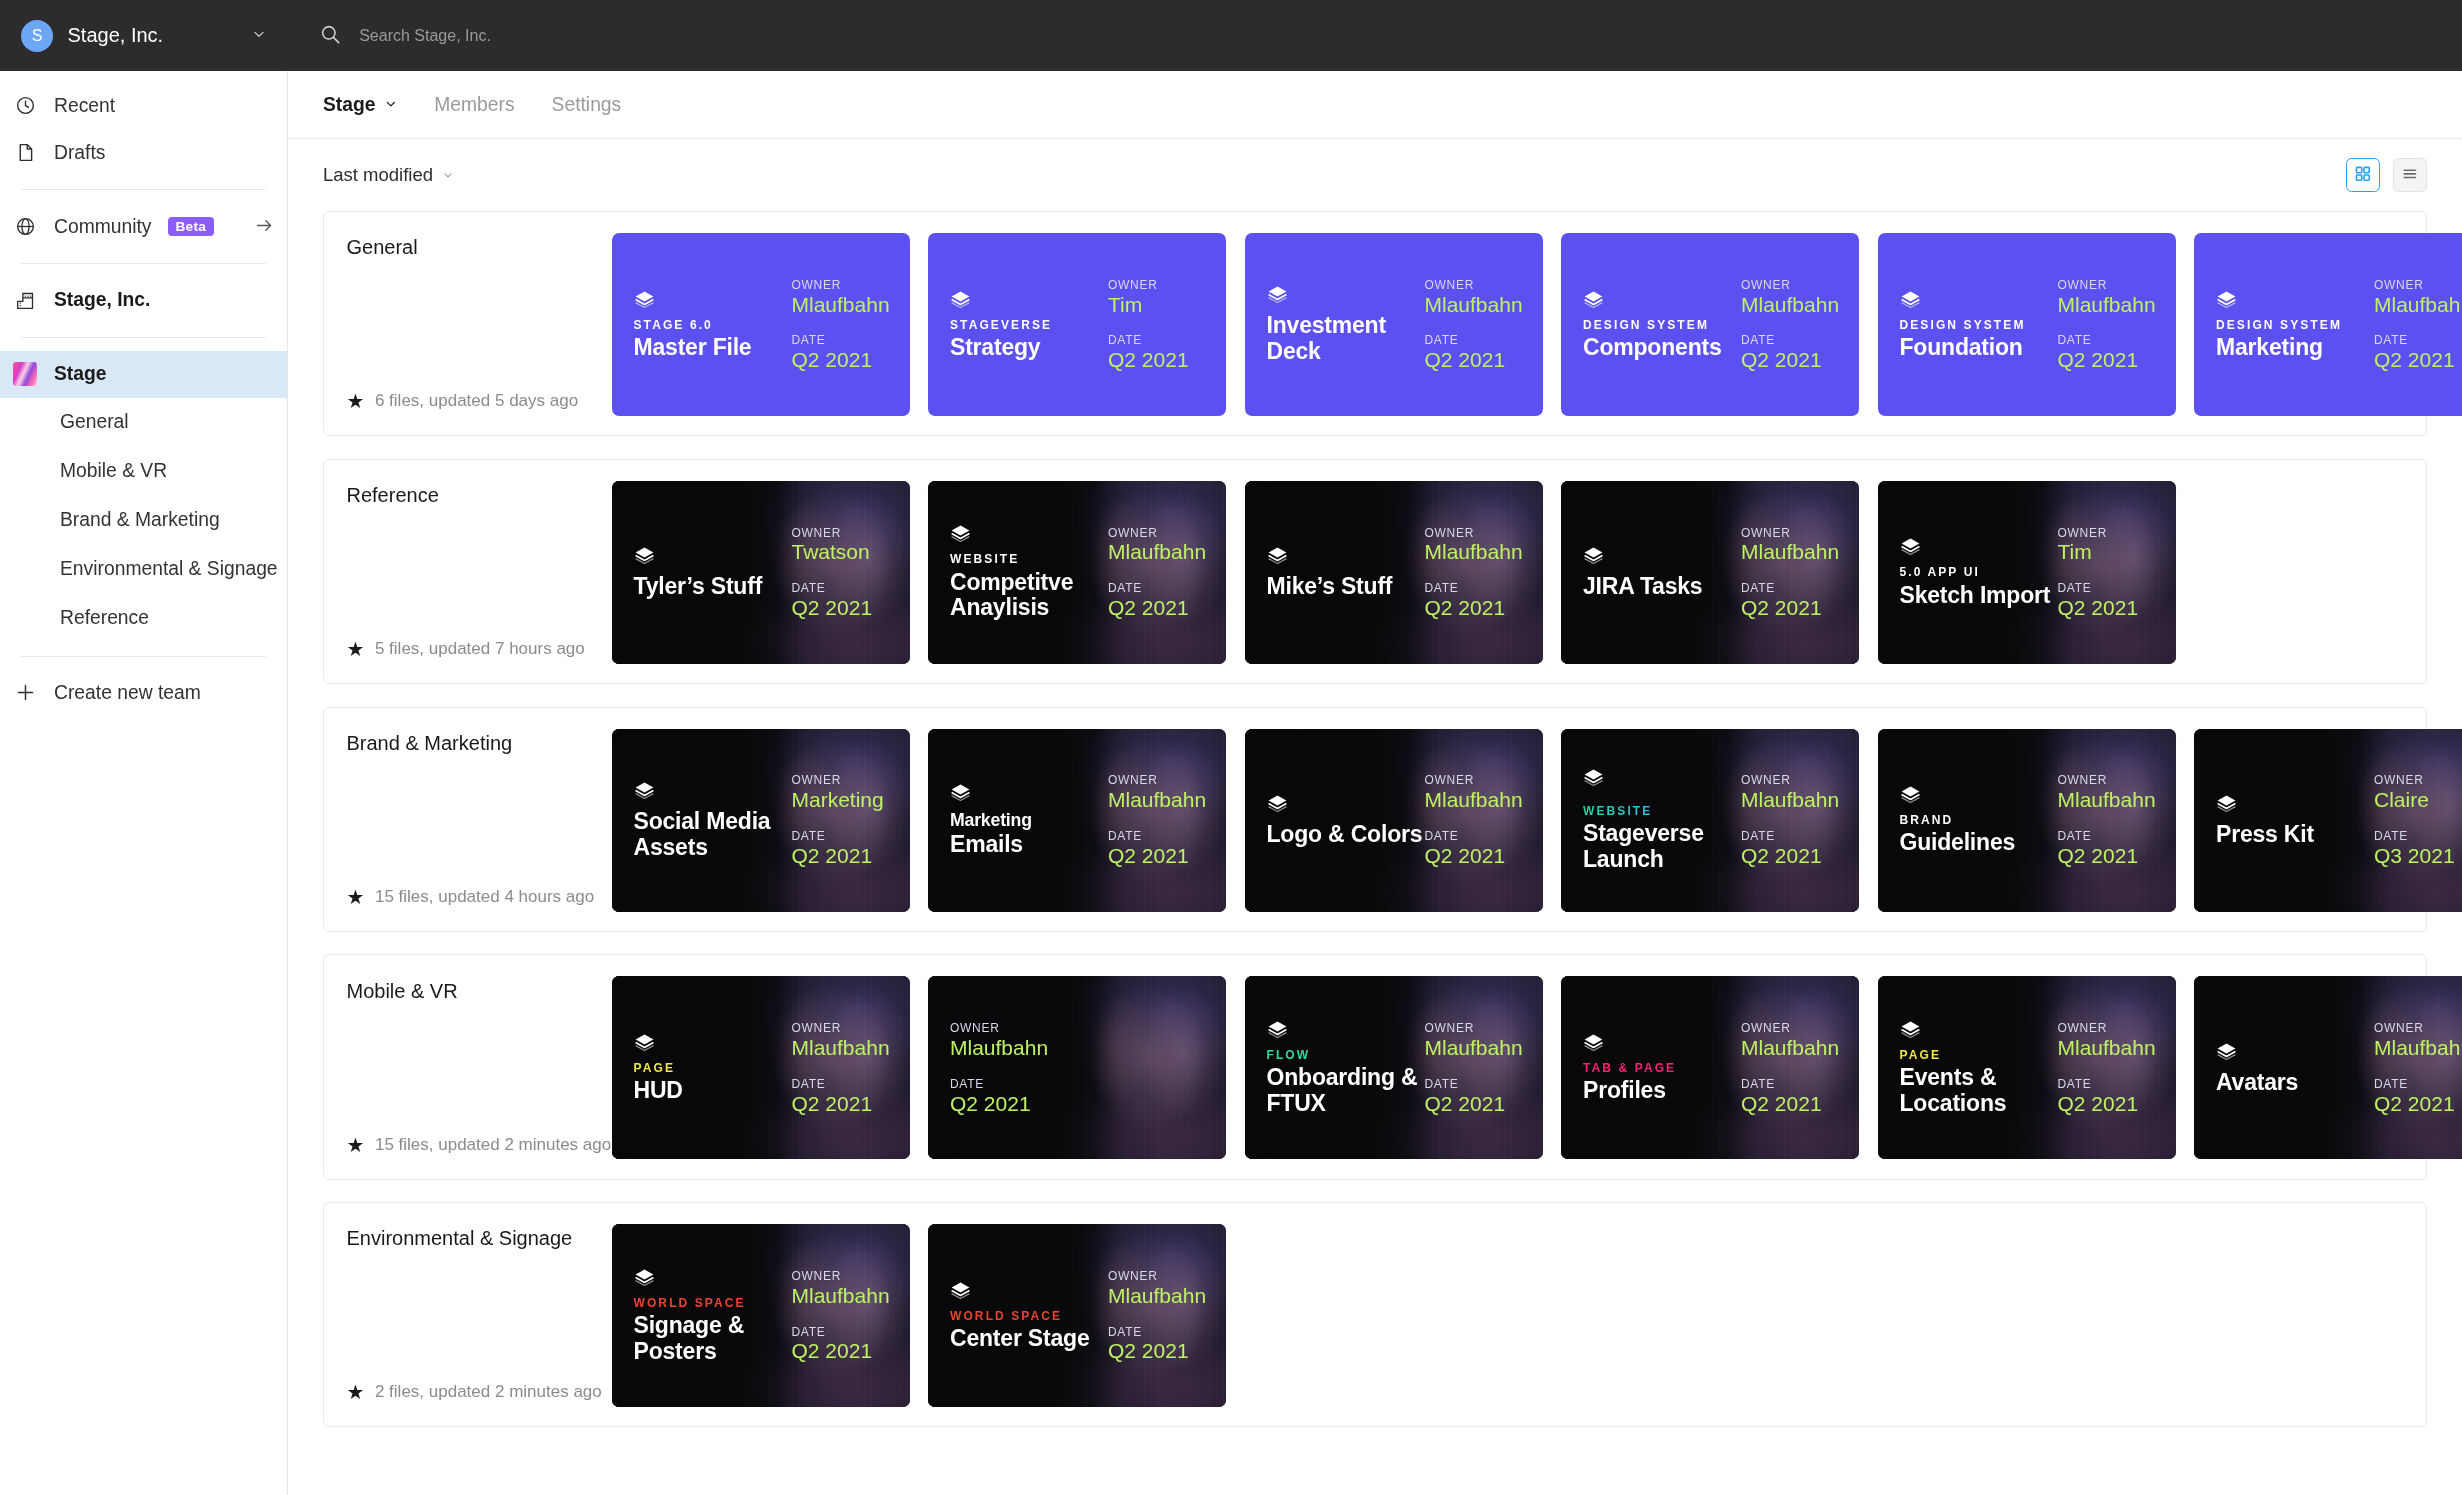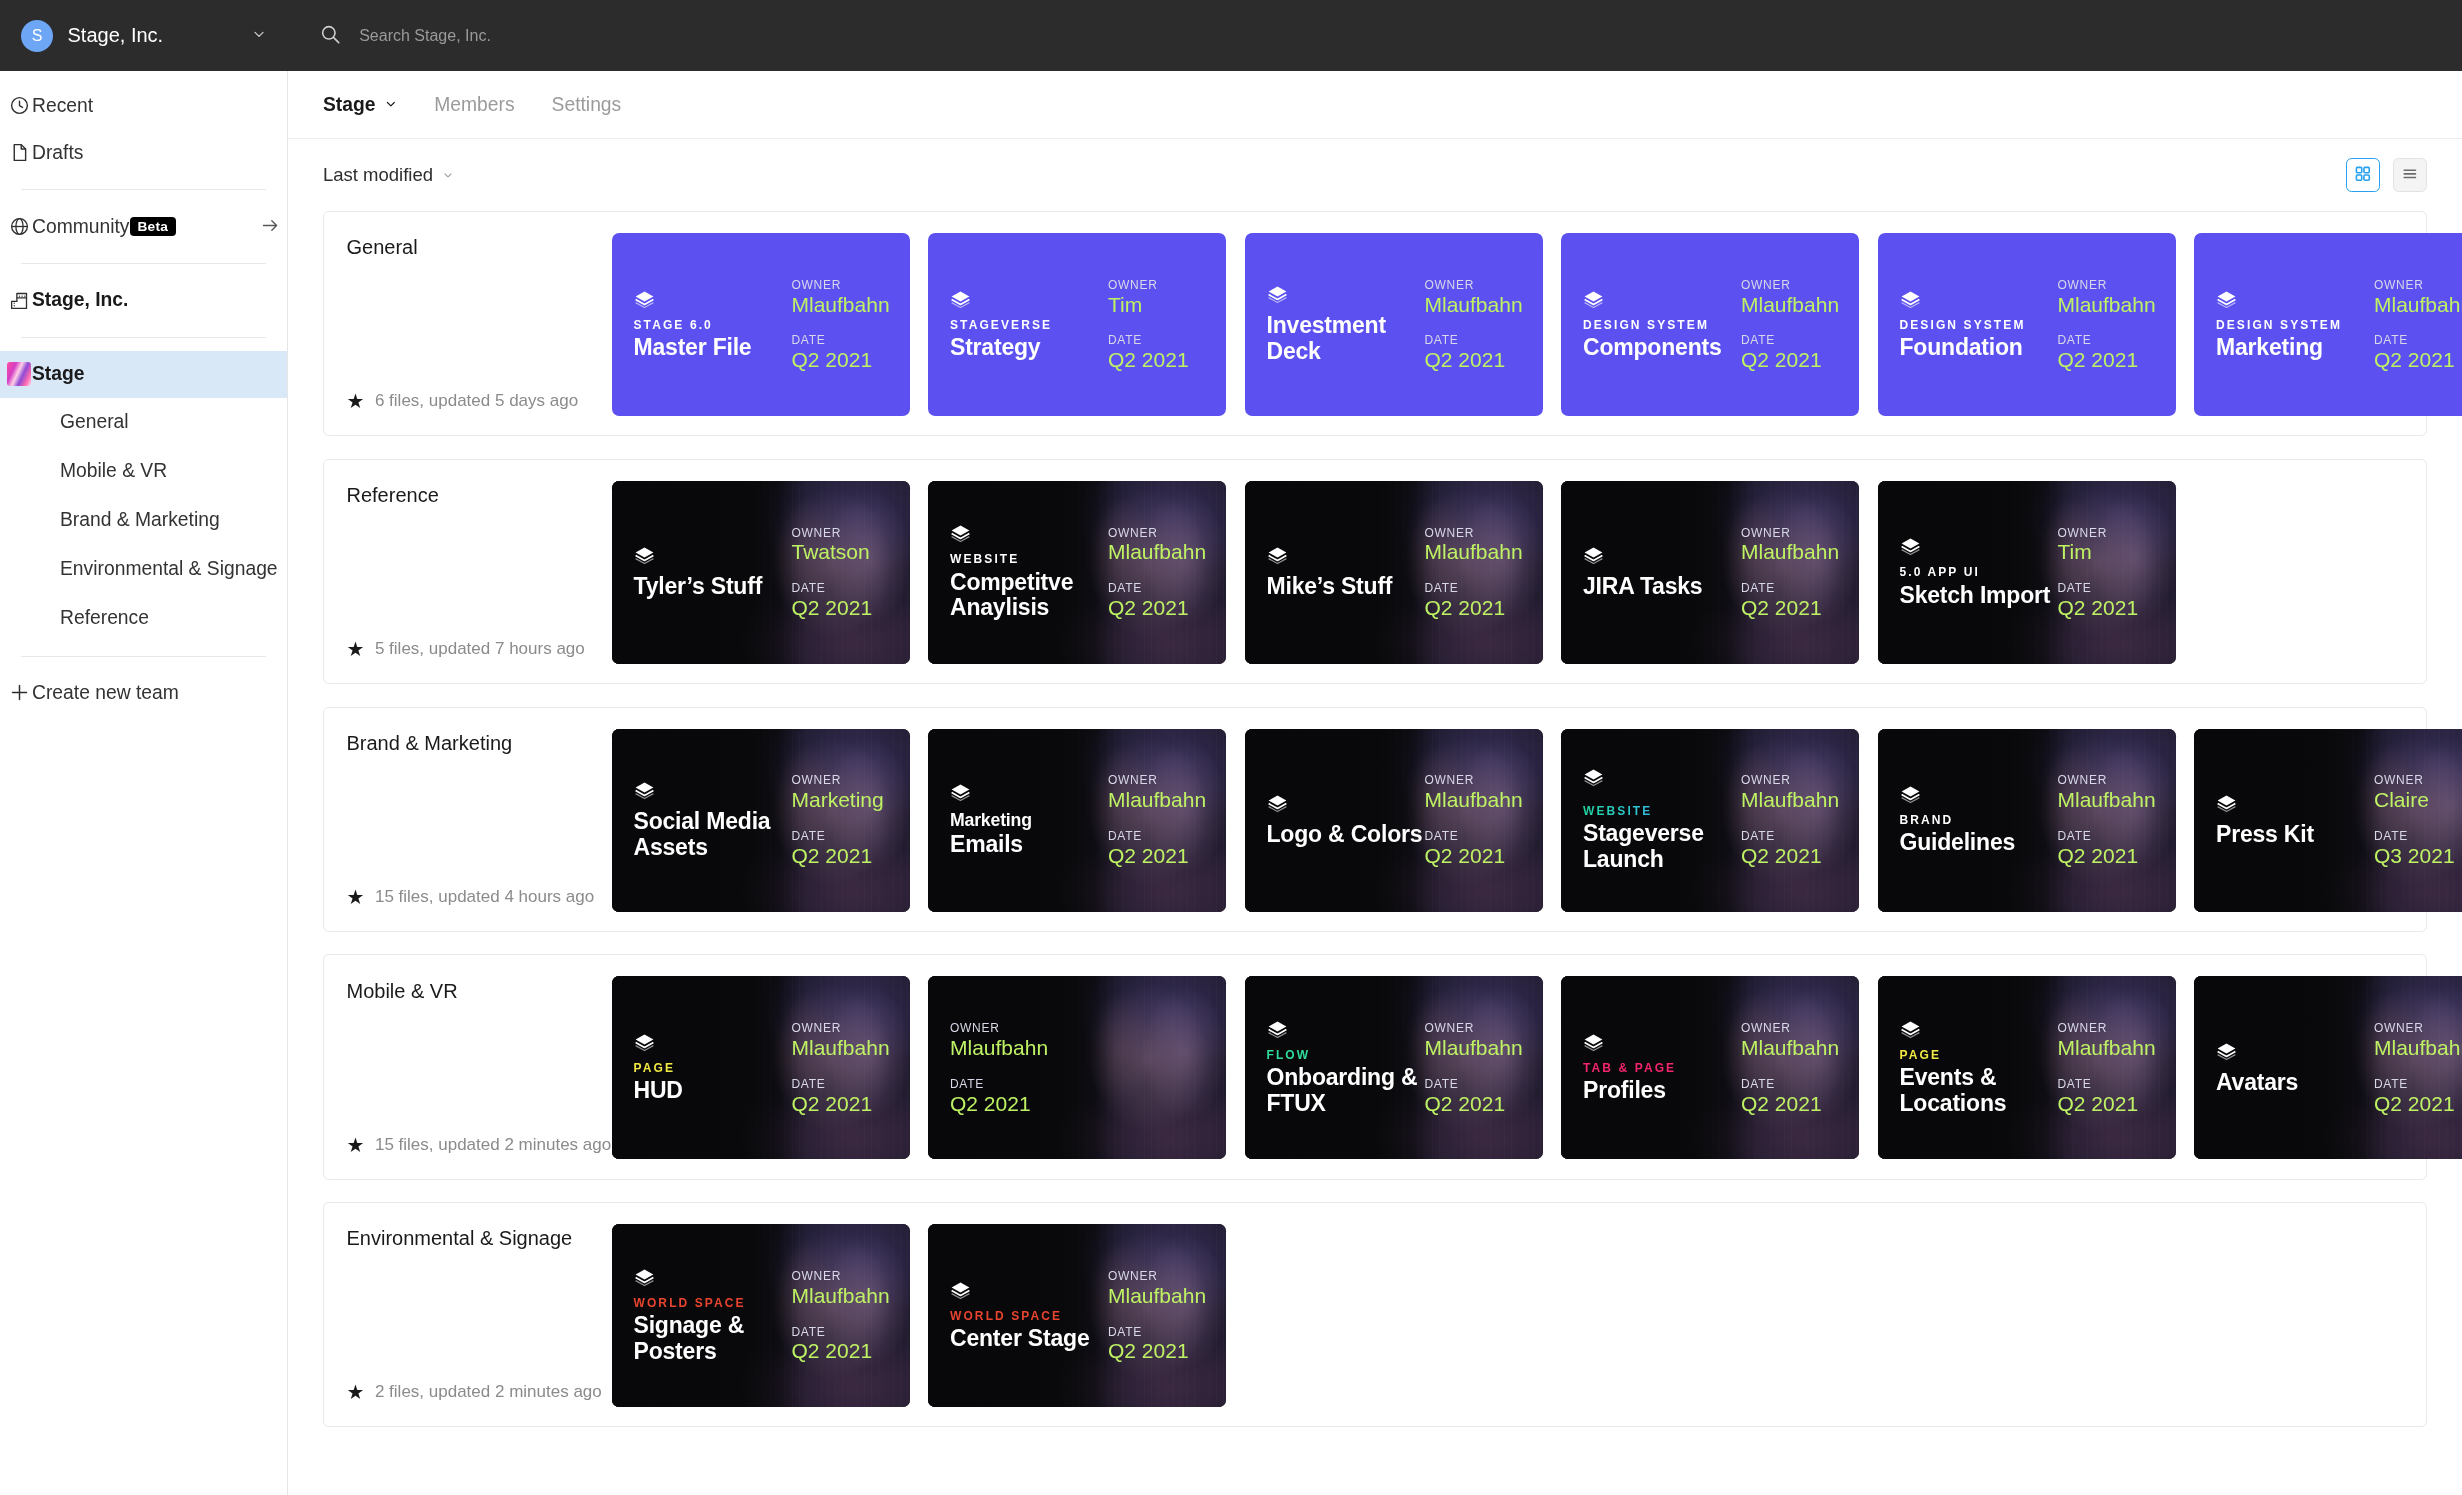--- a/index.html
+++ b/index.html
@@ -50,37 +50,37 @@
   
   .sidebar {
     position: absolute; top: 71px; left: 0;
     width: 288px; height: 1425px;
     background: #ffffff;
     border-right: 0.8px solid #e6e6e6;
     padding-top: 11.3px;
   }
   .nav-item {
     display: flex; align-items: center;
-    height: 47px; padding: 0 6px; gap: 0;
+    height: 47px; padding: 0 12px; gap: 16px;
     cursor: pointer;
   }
   .nav-item .label { font-size: 19.3px; color: #333333; }
   .nav-item .ico {
     width: 26px; height: 26px; flex: 0 0 auto;
     display: flex; align-items: center; justify-content: center;
   }
   .nav-item.selected { background: #d9e8f7; }
   .nav-item.selected .label { font-weight: 700; color: #1a1a1a; }
   .nav-item.bold .label { font-weight: 700; color: #1a1a1a; }
   .divider {
     height: 0.8px; background: #e8e8e8;
     margin: 13px 21px;
   }
   .badge-beta {
-    background: #000000; color: #fff;
+    background: #8b5cf6; color: #fff;
     font-size: 13.7px; font-weight: 700;
     border-radius: 4px; padding: 2.4px 8px;
     letter-spacing: 0.2px;
   }
   .arrow-right { margin-left: auto; opacity: .8; }
   .sub-item {
     display: flex; align-items: center;
     height: 49px; padding-left: 60px;
     font-size: 19.3px; color: #333333;
     cursor: pointer;

